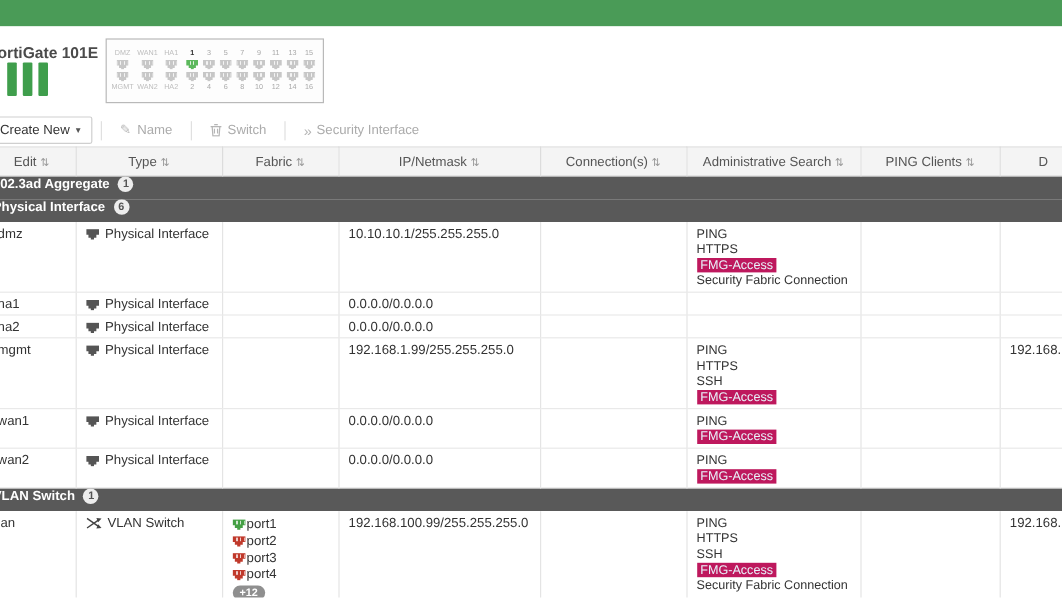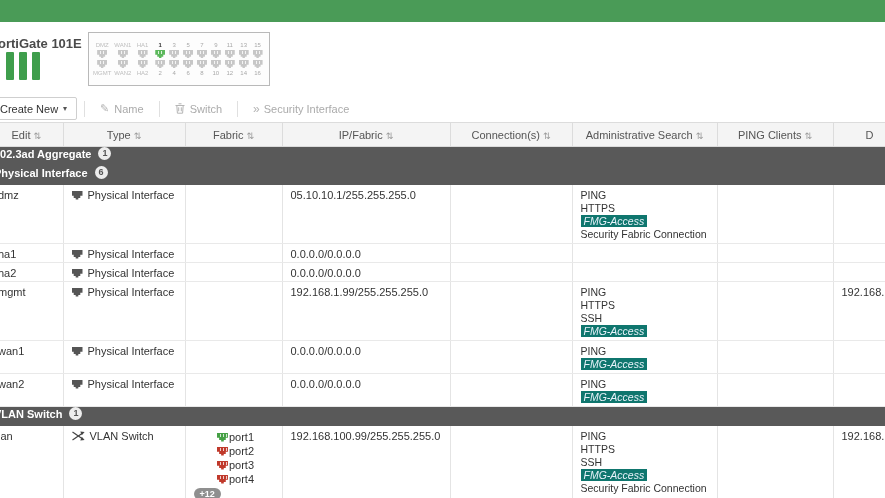--- a/index.html
+++ b/index.html
@@ -57,22 +57,22 @@
   td{border-right:1px solid #e4e4e4;border-bottom:1px solid #e9e9e9;vertical-align:top;
     padding:4px 4px 2px 8px;overflow:hidden;white-space:nowrap;}
   tr.h20 td{height:12px;}
   tr.h58 td{height:50px;}
   tr.h32 td{height:24px;}
   tr.h72 td{height:63px;}
   .typecell{display:flex;align-items:center;gap:5px;}
   .pif{width:11px;height:9px;background:#555;flex:0 0 auto;
     clip-path:polygon(0% 0%,100% 0%,100% 58%,80% 58%,80% 84%,62% 84%,62% 100%,38% 100%,38% 84%,20% 84%,20% 58%,0% 58%);}
   .adm{line-height:13px;font-size:10.5px;}
-  .hl{background:#0f766e;color:#e8f2fa;padding:0 3px;display:inline-block;line-height:12px;font-style:italic;}
-  .member{display:flex;align-items:center;gap:1px;line-height:14px;justify-content:center;}
+  .hl{background:#be185d;color:#e8f2fa;padding:0 3px;display:inline-block;line-height:12px;}
+  .member{display:flex;align-items:center;gap:1px;line-height:14px;}
   .mjack{width:11px;height:9px;flex:0 0 auto;
     clip-path:polygon(0% 0%,100% 0%,100% 58%,80% 58%,80% 84%,62% 84%,62% 100%,38% 100%,38% 84%,20% 84%,20% 58%,0% 58%);
     background-image:repeating-linear-gradient(90deg,transparent 0 2px,rgba(255,255,255,.75) 2px 3px);
     background-size:9px 3px;background-position:1px 1px;background-repeat:no-repeat;}
   .mjack.up{background-color:#44a044;}
   .mjack.down{background-color:#c0392b;}
   .more-badge{display:inline-block;background:#8f8f8f;color:#fff;font-size:9px;font-weight:bold;
     border-radius:8px;padding:1px 6px;margin-top:2px;}
 </style>
 </head>
@@ -192,21 +192,21 @@
         <col class="c-tr">
         <col class="c-adm">
         <col class="c-dhcp">
         <col class="c-d">
       </colgroup>
     <tbody>
         <tr>
       <th><span>Edit</span><span class="sort">⇅</span></th>
       <th><span>Type</span><span class="sort">⇅</span></th>
       <th><span>Fabric</span><span class="sort">⇅</span></th>
-      <th><span>IP/Fabric</span><span class="sort">⇅</span></th>
+      <th><span>IP/Netmask</span><span class="sort">⇅</span></th>
       <th><span>Connection(s)</span><span class="sort">⇅</span></th>
       <th><span>Administrative Search</span><span class="sort">⇅</span></th>
       <th><span>PING Clients</span><span class="sort">⇅</span></th>
       <th class="h-d"><span>D</span></th>
     </tr>
 
     <tr class="group">
       <td colspan="8">
             <div class="grp">
               <span>802.3ad Aggregate</span>
@@ -226,21 +226,21 @@
 
     <tr class="h58">
       <td>dmz</td>
       <td>
             <div class="typecell">
               <span class="pif"></span>
               <span>Physical Interface</span>
             </div>
           </td>
       <td></td>
-      <td>05.10.10.1/255.255.255.0</td>
+      <td>10.10.10.1/255.255.255.0</td>
       <td></td>
       <td>
         <div class="adm"><span>PING</span></div>
         <div class="adm"><span>HTTPS</span></div>
         <div class="adm"><span class="hl">FMG-Access</span></div>
         <div class="adm"><span>Security Fabric Connection</span></div>
       </td>
       <td></td>
       <td></td>
     </tr>

